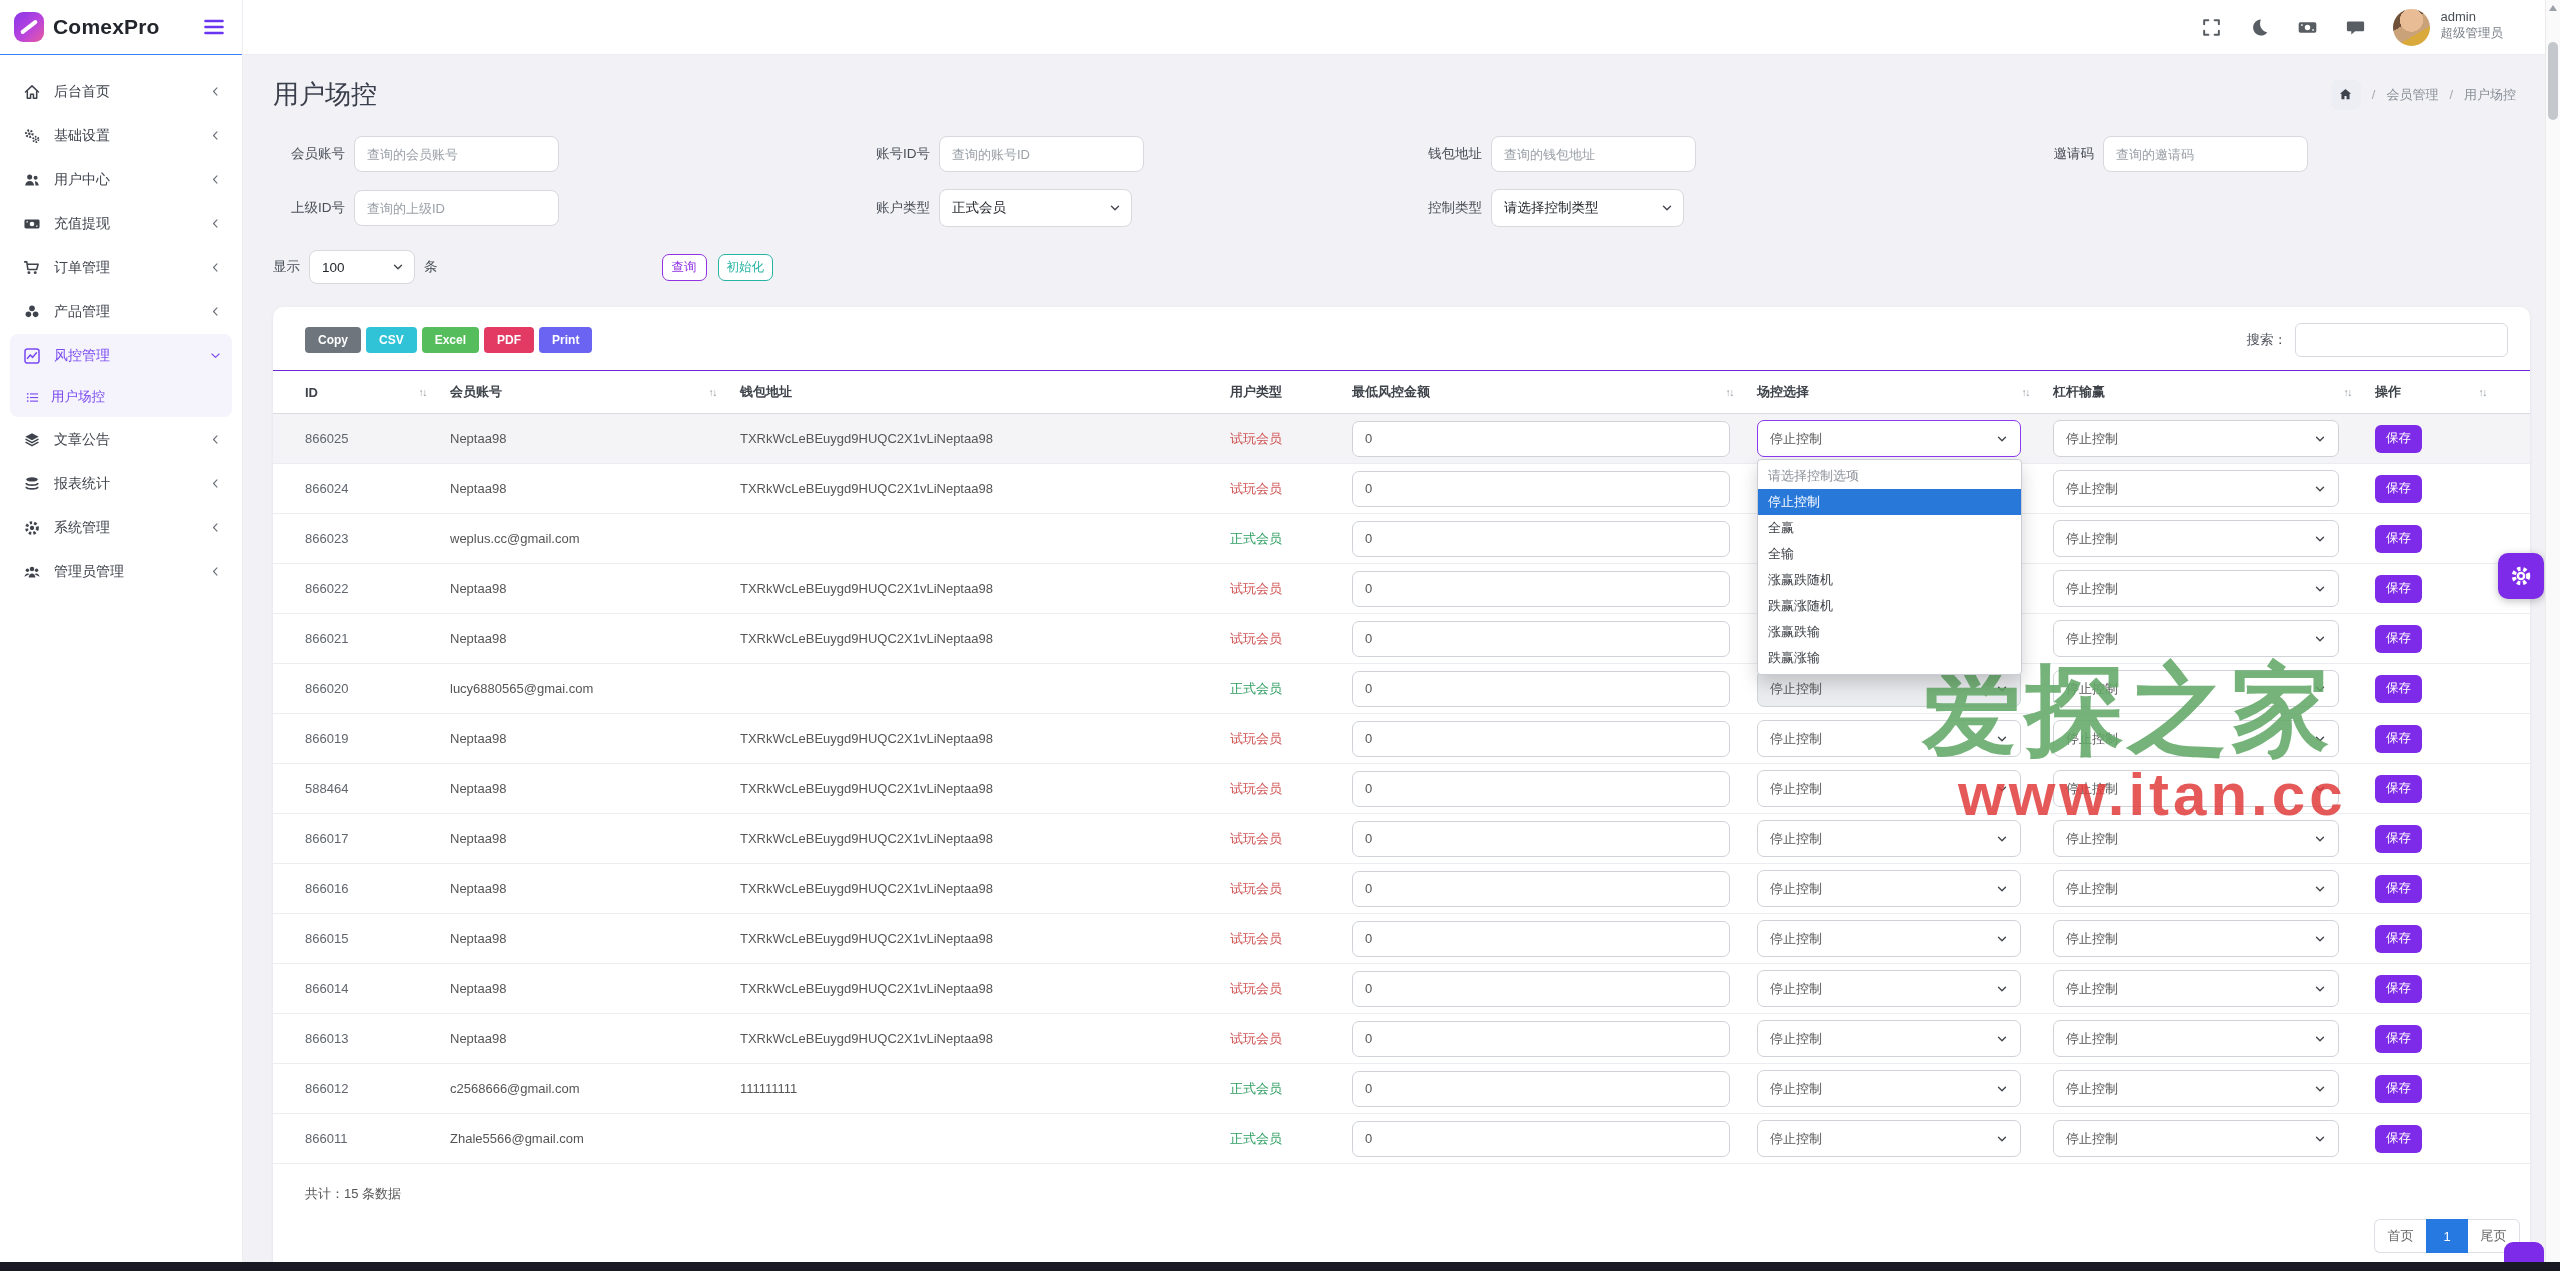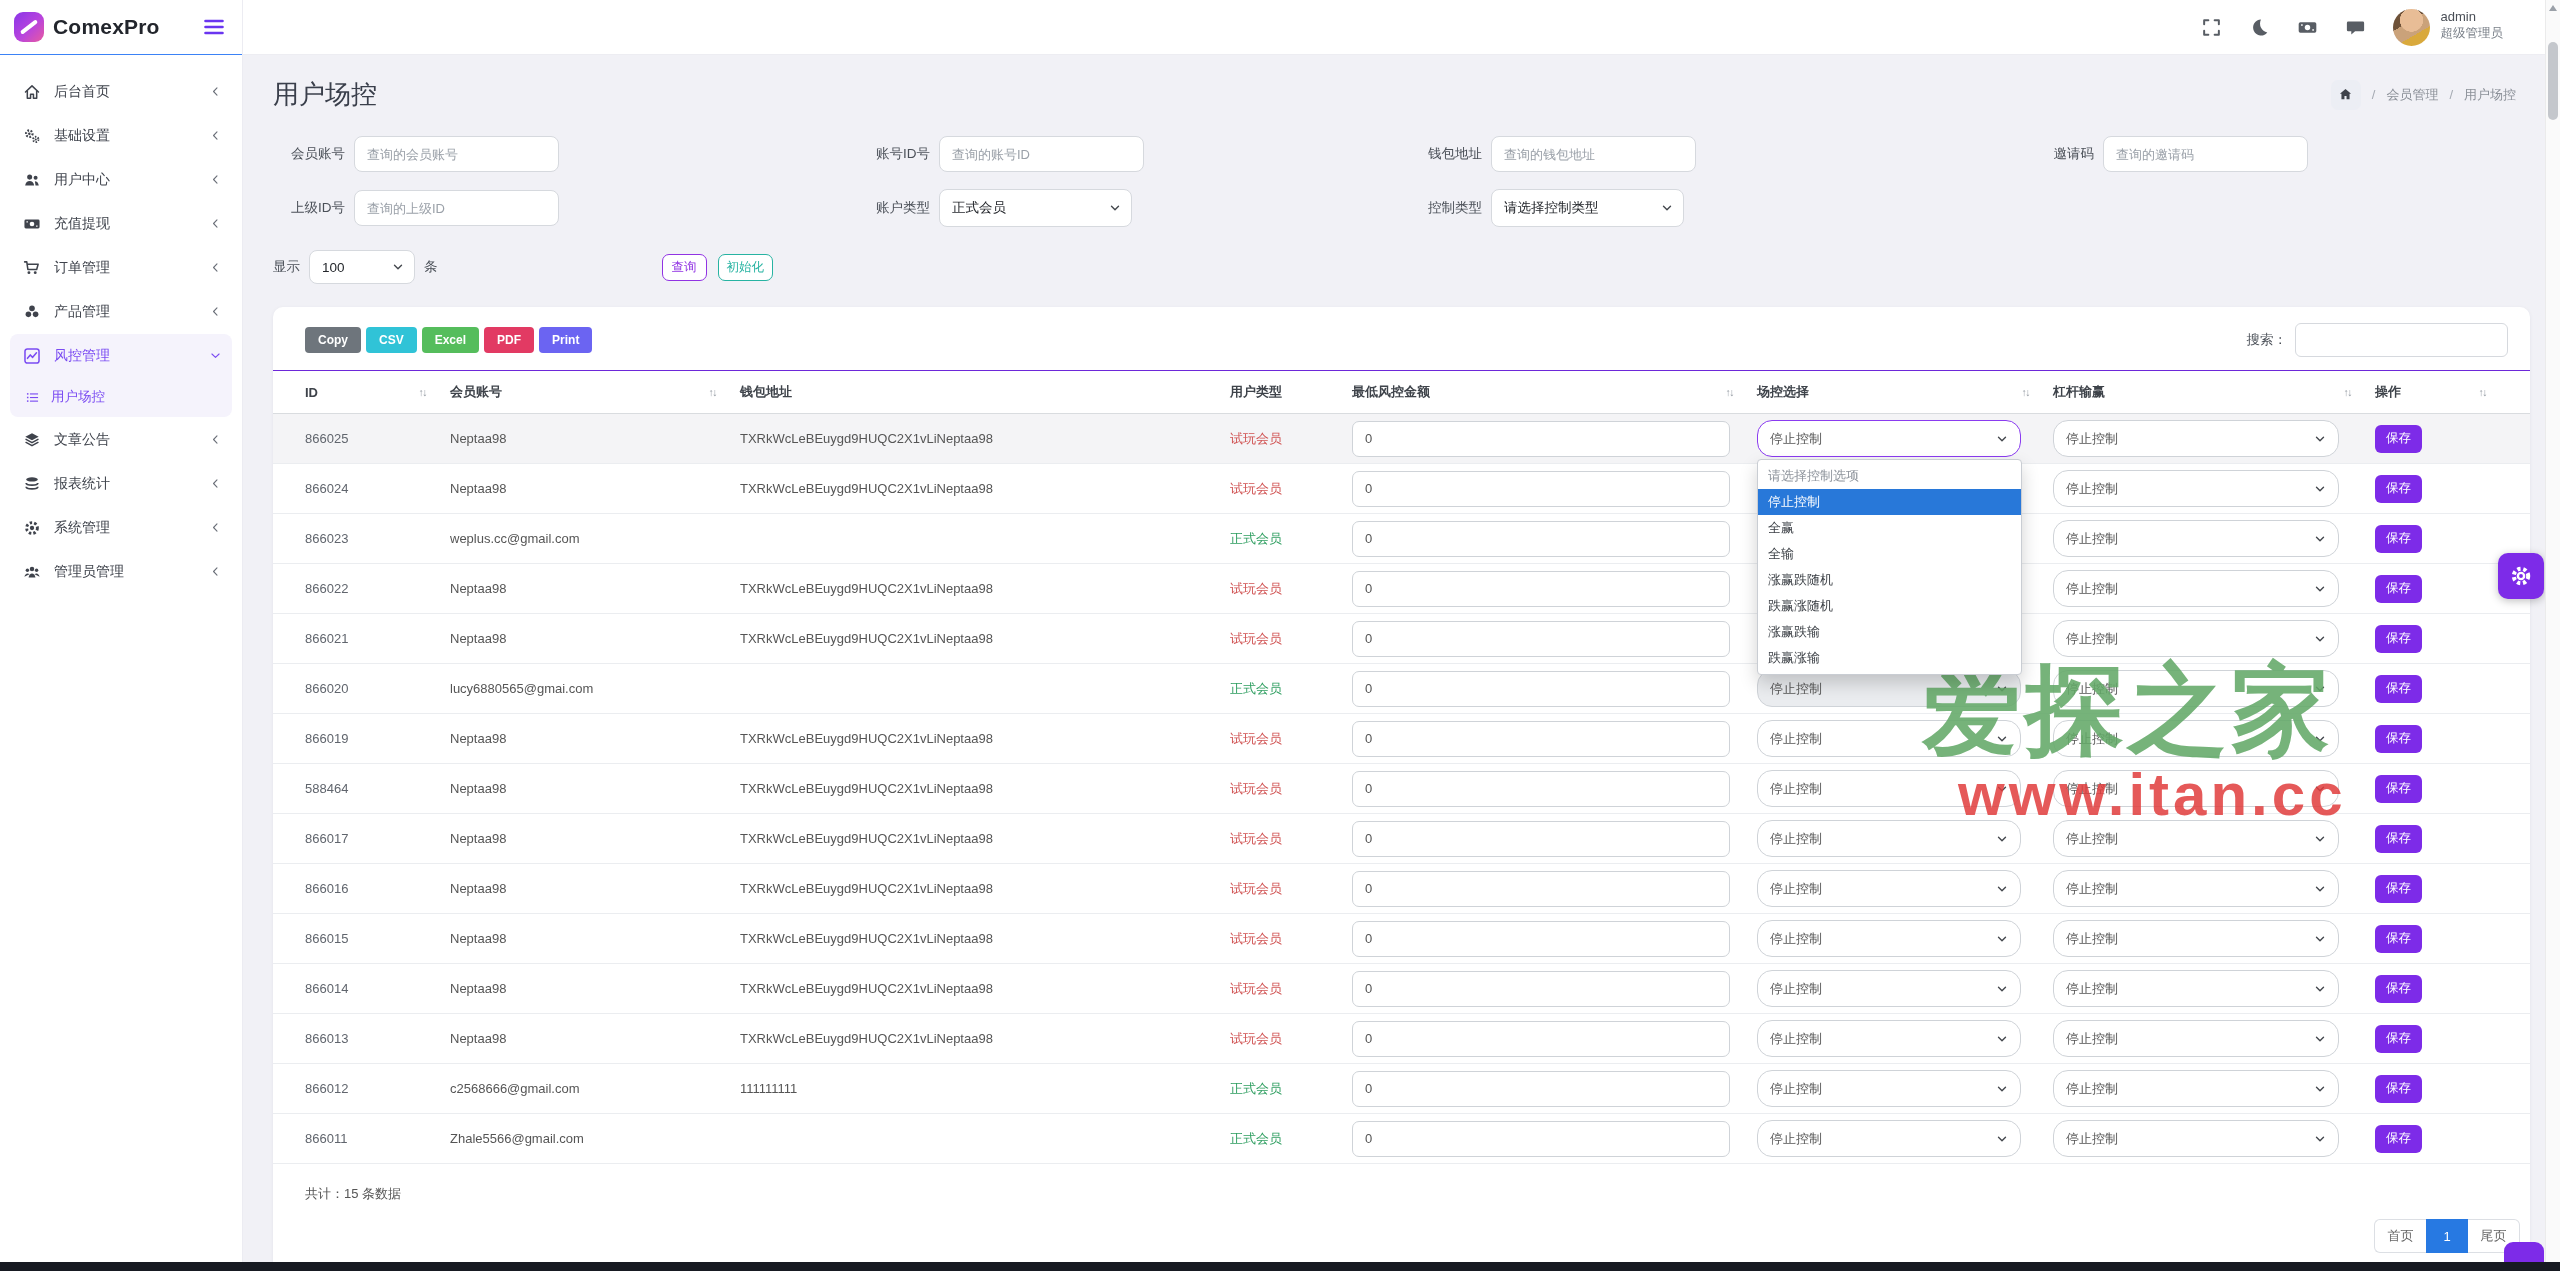--- a/index.html
+++ b/index.html
@@ -76,21 +76,21 @@
   .thead{height:44px;border-top:1px solid #6d28d9;border-bottom:1px solid #d9dcdf;font-size:13px;color:#3e434a;font-weight:700}
   .th{display:flex;align-items:center;justify-content:space-between;padding-right:24px;cursor:pointer}
   .sort{font-size:10.5px;color:#9aa0a8;letter-spacing:-1.5px;white-space:nowrap}
   .trow{height:50px;border-bottom:1px solid #ebedf0;font-size:13px;color:#555}
   .trow.first{background:#f4f4f6}
   .td-id{color:#60656d}
   .td-type.trial{color:#d05252}
   .td-type.formal{color:#2e9e60}
   .amount-input{width:378px;height:36px;border:1px solid #cfd3d8;border-radius:7px;padding:0 12px;font-size:13px;color:#555;background:#fff;outline:none}
   .cellrel{position:relative}
-  .row-sel{width:264px;height:37px;border:1px solid #cfd3d8;border-radius:15px;background:#fff;display:flex;align-items:center;
+  .row-sel{width:264px;height:37px;border:1px solid #cfd3d8;border-radius:7px;background:#fff;display:flex;align-items:center;
            justify-content:space-between;padding:0 11px 0 12px;font-size:13px;color:#555;cursor:pointer;position:relative}
   .row-sel .caret{width:14px;height:14px;color:#43474d;flex:none}
   .row-sel.lever{width:286px}
   .row-sel.open{border:1.5px solid #8a3bf0}
   .row-sel.muted{background:#eaecef}
   .save-btn{background:#7d2be8;color:#fff;border:none;border-radius:6px;height:28px;padding:0 11px;font-size:12.5px;cursor:pointer}
   .dropdown{position:absolute;top:calc(100% + 3px);left:-1px;width:calc(100% + 3px);background:#fff;border:1px solid #c9cdd3;
             border-radius:4px;box-shadow:0 8px 18px rgba(0,0,0,.18);padding:3px 0;z-index:90}
   .dd-opt{height:26px;display:flex;align-items:center;padding:0 10px;font-size:13px;color:#3c4046;cursor:pointer}
   .dd-opt.ph{color:#8d939b}

